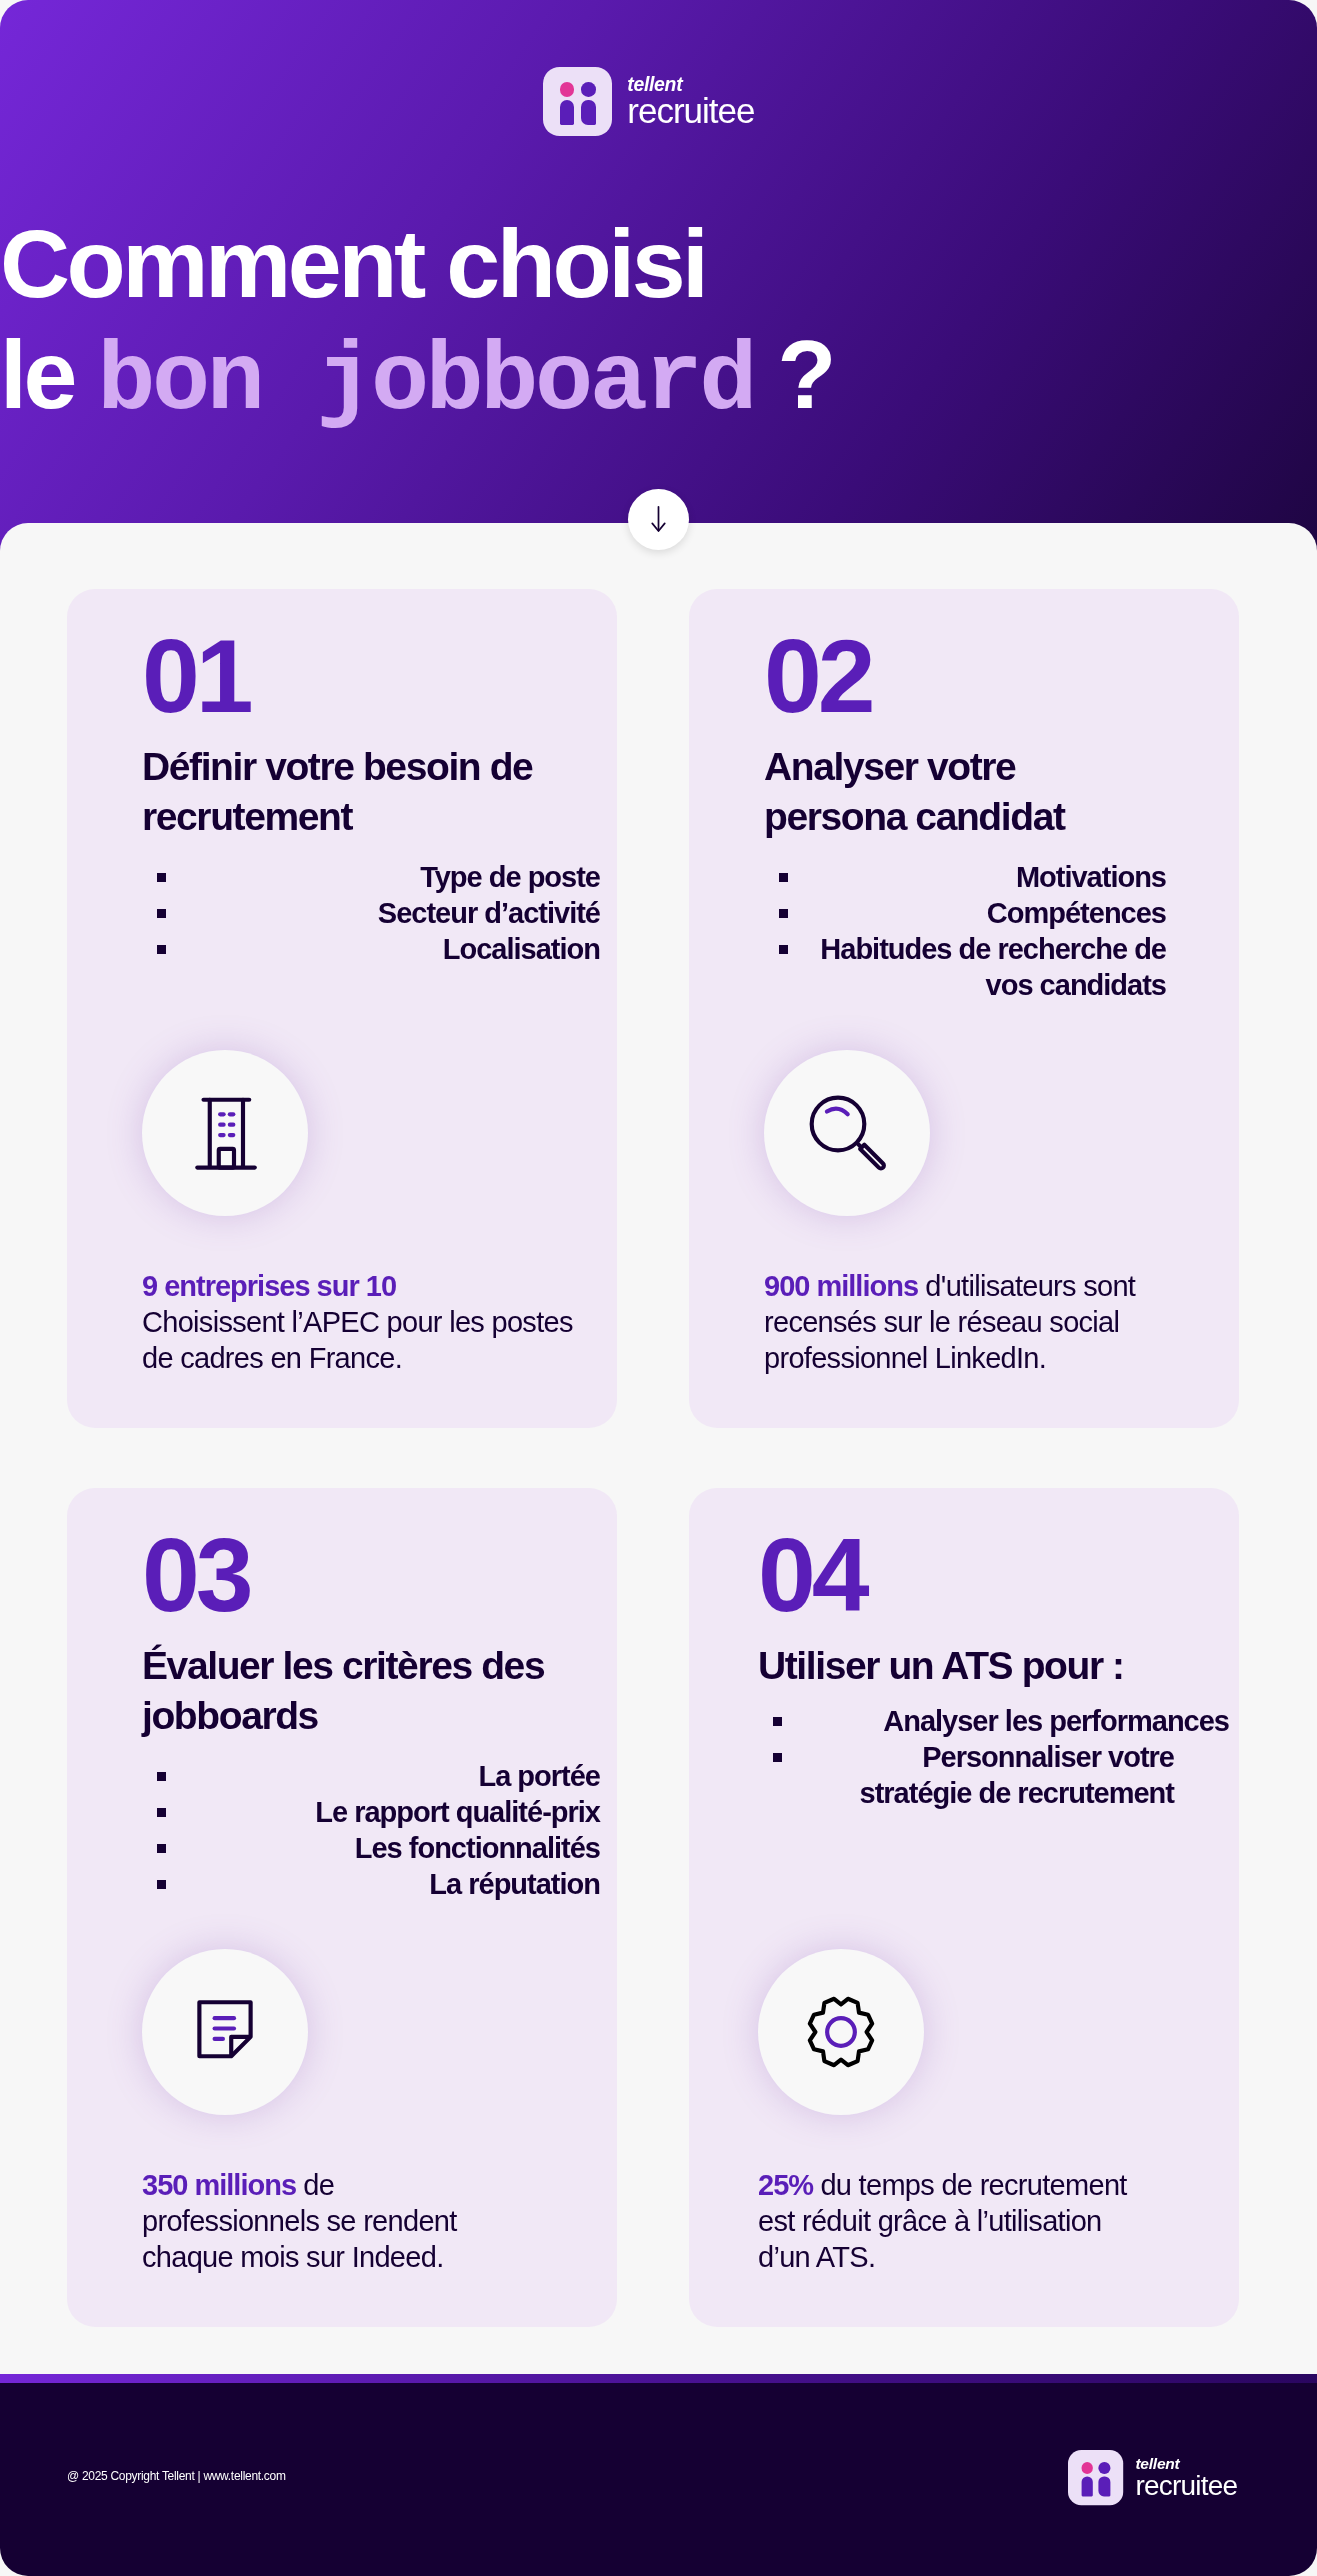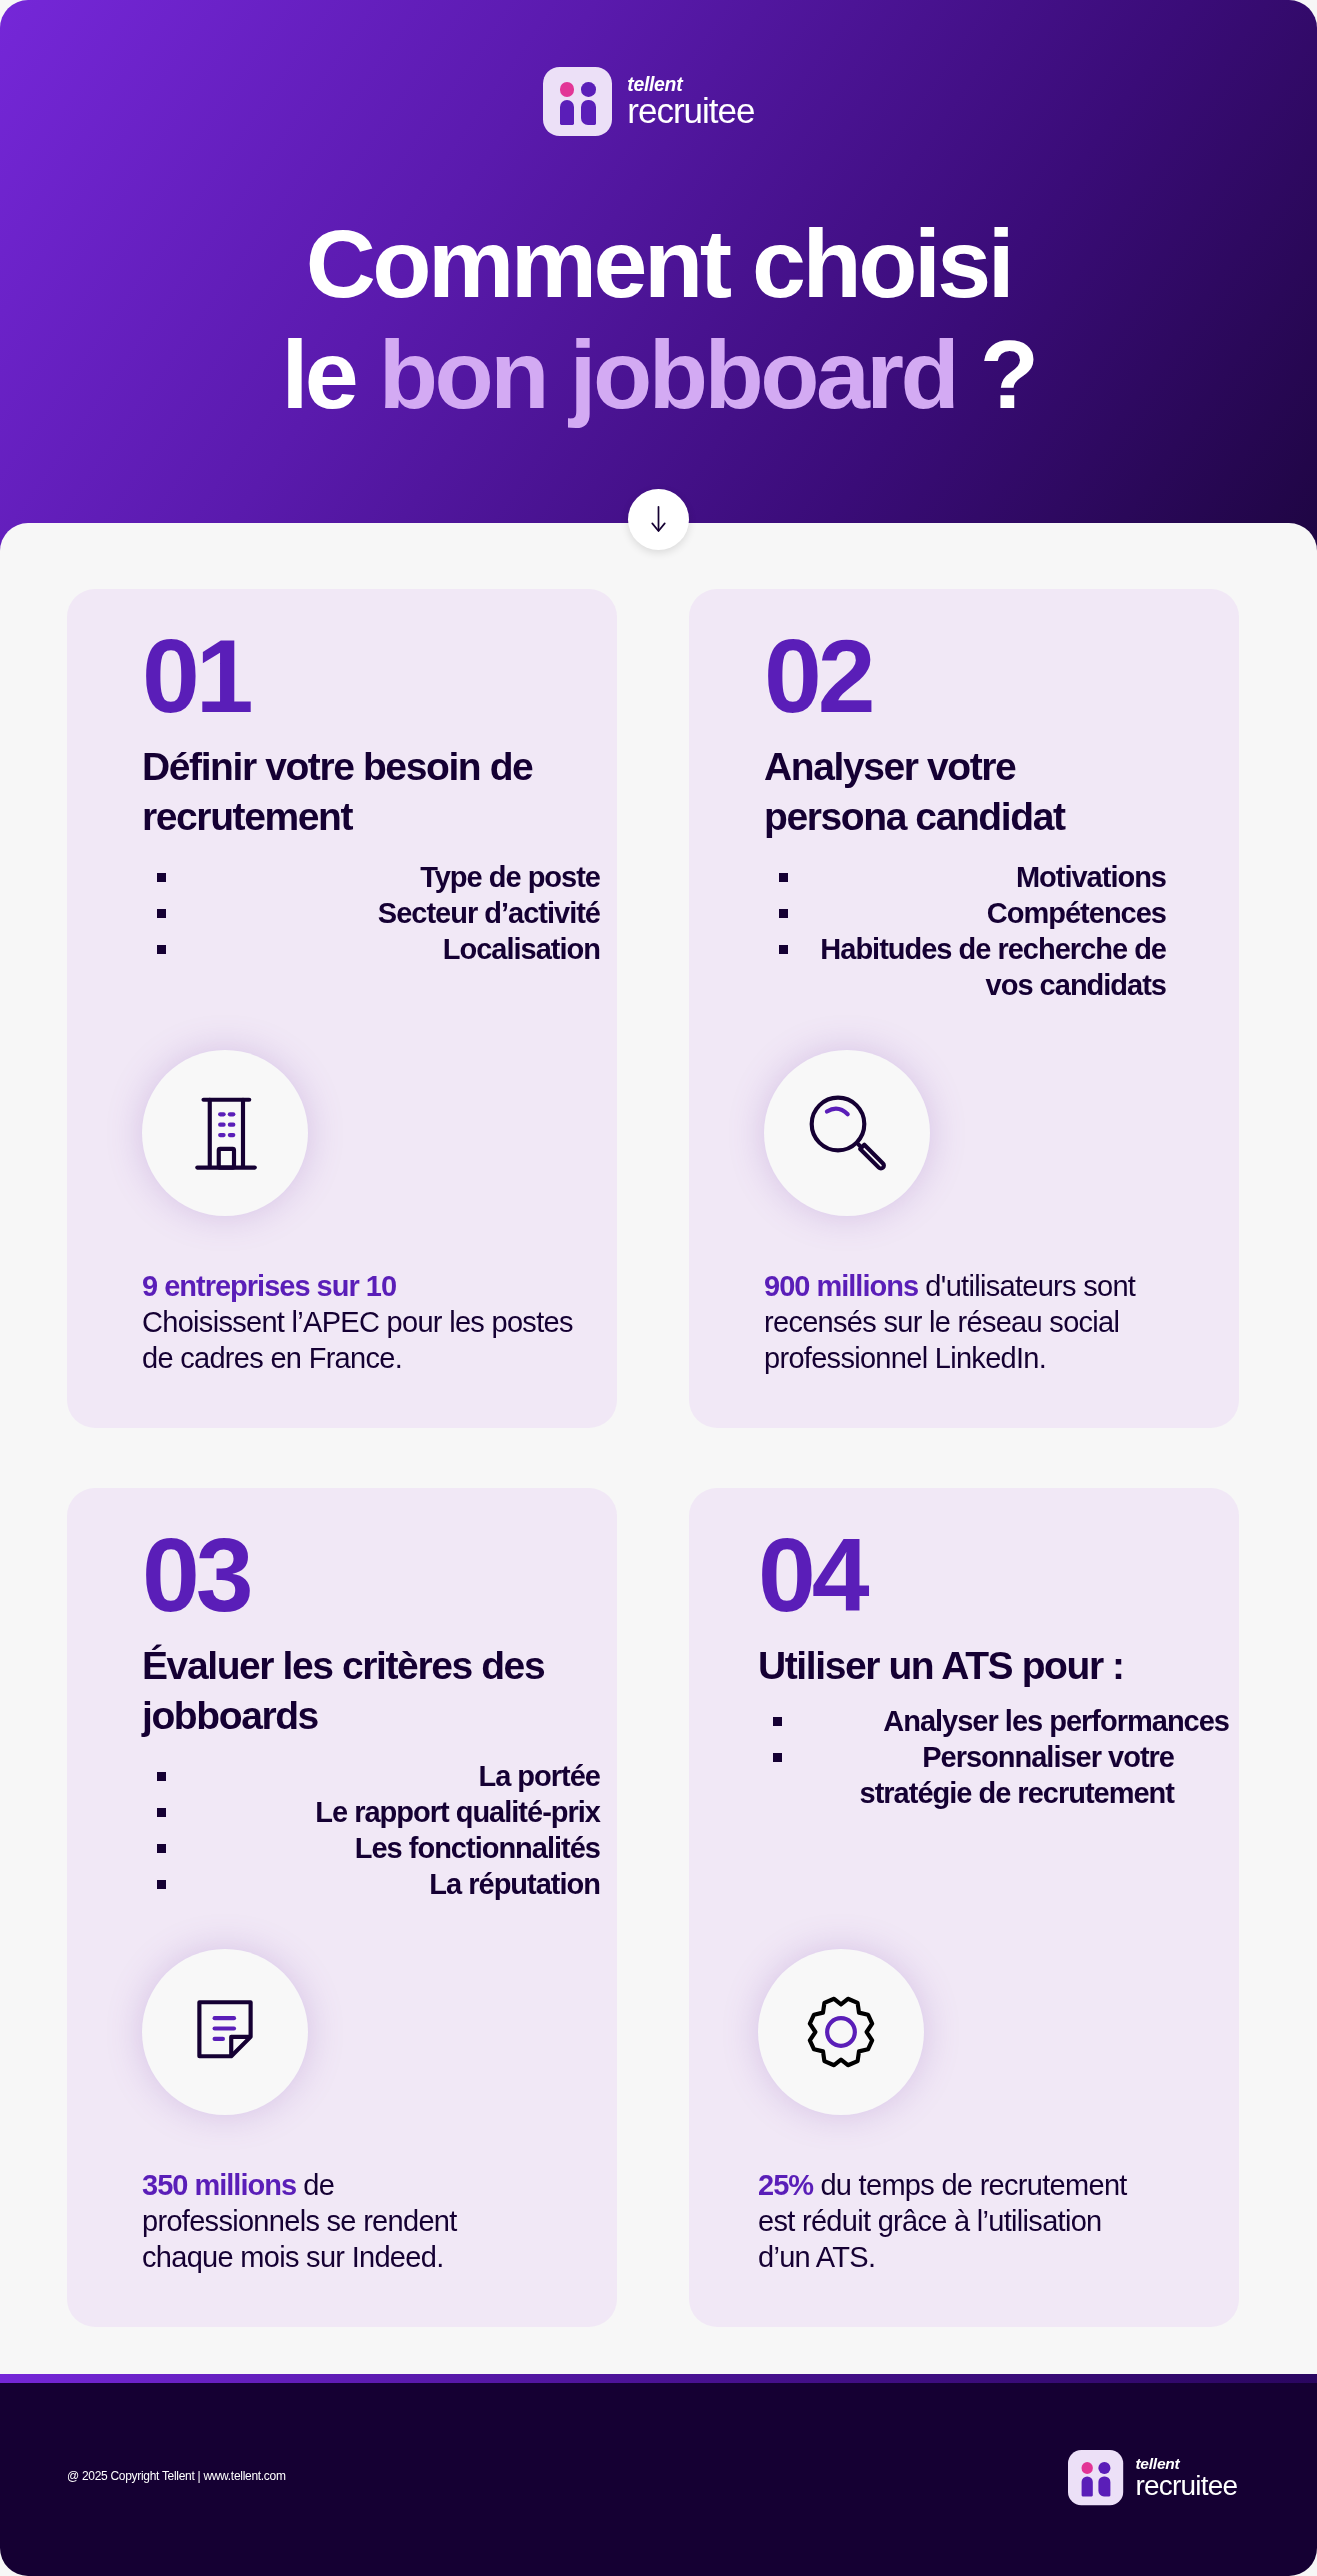--- a/index.html
+++ b/index.html
@@ -24,24 +24,24 @@
   .logo-badge .dot.pink { left: 16.6px; background: #e23596; }
   .logo-badge .dot.purple { left: 38px; background: #5a1eb8; }
   .logo-badge .body { position: absolute; top: 33px; width: 14.6px; height: 25px; background: #5a1eb8; border-radius: 7px 7px 1.4px 1.4px; }
   .logo-badge .body.l { left: 16.6px; }
   .logo-badge .body.r { left: 38px; border-radius: 7px 7px 1.4px 7px; }
   .logo-text { margin-left: 15.3px; color: #ffffff; line-height: 1; }
   .logo-text .tellent { font-size: 19.4px; font-weight: 700; font-style: italic; letter-spacing: -0.3px; display: block; }
   .logo-text .recruitee { font-size: 35px; font-weight: 400; letter-spacing: -1px; display: block; margin-top: -1.4px; }
 
   .hero-title {
-    position: absolute; left: 0; top: 208px; width: 1317px; text-align: center;
+    position: absolute; left: 0; top: 208px; width: 1317px; text-align: left;
     color: #ffffff; font-weight: 700; font-size: 97px; line-height: 111px; letter-spacing: -3.5px;
   }
-  .hero-title .accent { color: #d3aaf3; }
+  .hero-title .accent { color: #d3aaf3; font-family: Liberation Mono, monospace; }
 
   
   .panel {
     position: absolute; left: 0; top: 523px; width: 1317px; height: 1851px;
     background: #f7f7f7; border-radius: 28px 28px 0 0;
   }
   .scroll-btn {
     position: absolute; left: 628px; top: 489px; width: 61px; height: 61px; border-radius: 50%;
     background: #ffffff; box-shadow: 0 2.8px 8.3px rgba(0,0,0,0.12);
     display: flex; align-items: center; justify-content: center; z-index: 5;

